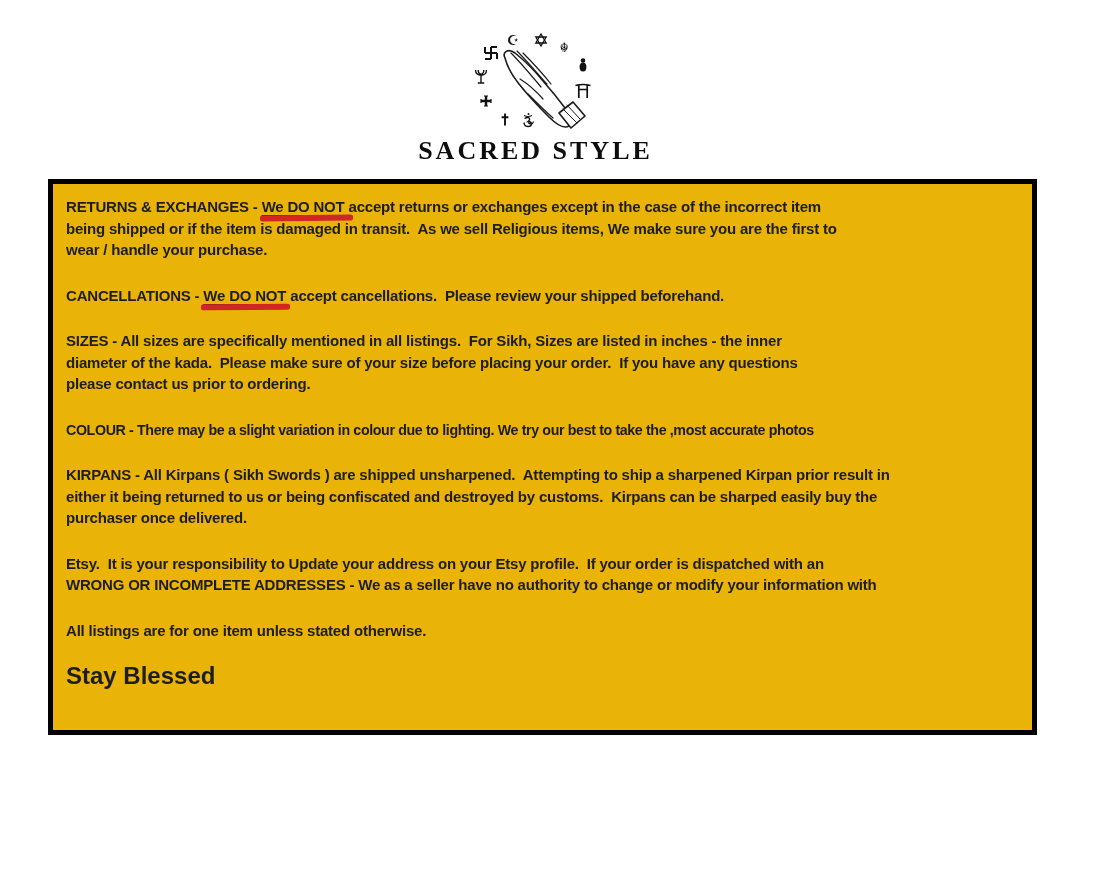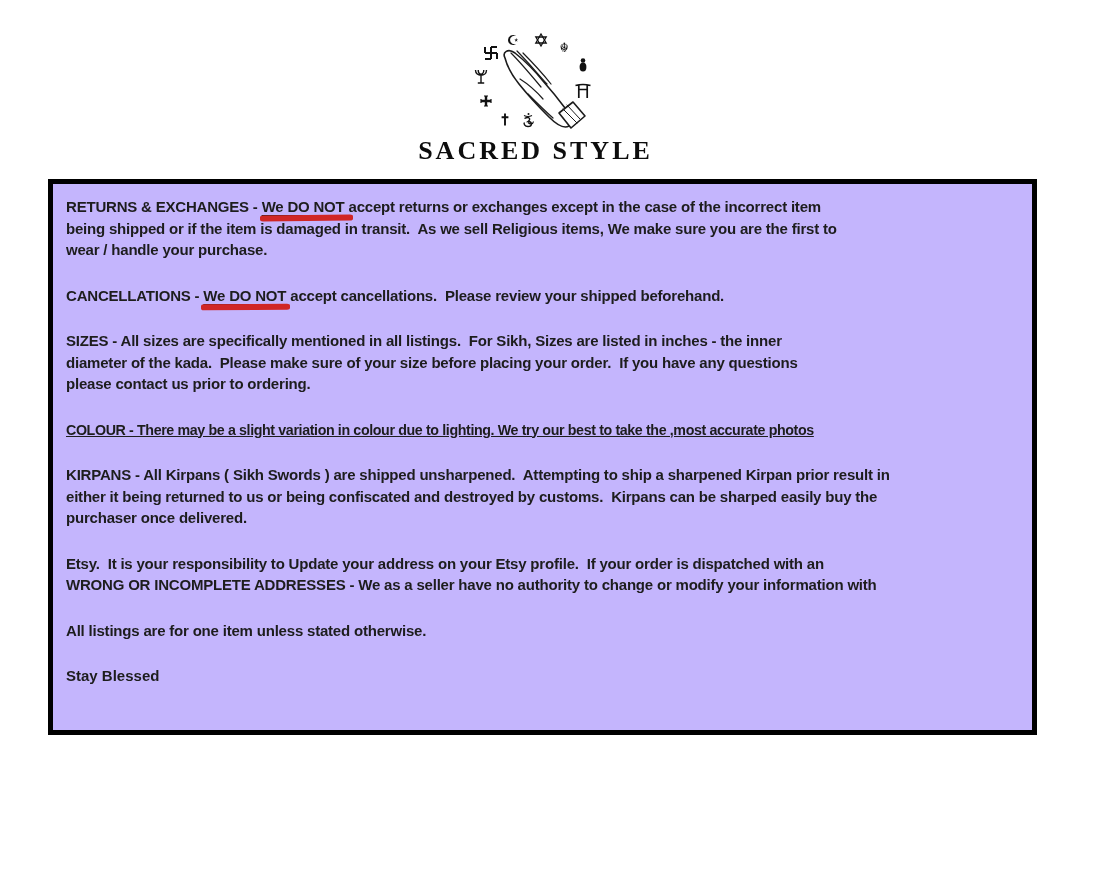--- a/index.html
+++ b/index.html
@@ -13,30 +13,30 @@
   }
   .logo{margin:27px auto 0 auto;display:block;}
   .brand{
     font-family:"Liberation Serif","DejaVu Serif",serif;
     font-size:26px;font-weight:600;letter-spacing:3px;color:#0d0d0d;
     margin-top:4px;white-space:pre;
   }
   .policy-box{
     position:absolute;left:48px;top:179px;width:989px;height:556px;
     border:5px solid #000;box-sizing:border-box;
-    padding:12px 6px 0 13px;background:#c4b5fd;
+    padding:12px 6px 0 13px;background:#eab308;
   }
   .para{margin:0 0 24px 0;}
-  .para.condensed{margin-top:4px;text-decoration:underline;}
+  .para.condensed{margin-top:4px;}
   .line{
     font-size:15px;font-weight:bold;line-height:21.5px;
     white-space:pre;letter-spacing:-0.2px;color:#1d1d1d;
   }
   .condensed .line{transform:scaleX(0.95);transform-origin:left center;letter-spacing:-0.4px;}
-  .large .line{font-size:15px;letter-spacing:0;}
+  .large .line{font-size:24px;letter-spacing:0;}
   .red-underline{
     position:relative;
     text-decoration:underline;
     text-decoration-thickness:1.5px;
     text-underline-offset:3px;
   }
   .red-underline::after{
     content:"";position:absolute;left:-2px;right:-4px;bottom:-6px;height:6px;
     background:var(--accent-red,#d02626);border-radius:3px/2px;
     transform:rotate(-0.5deg);

